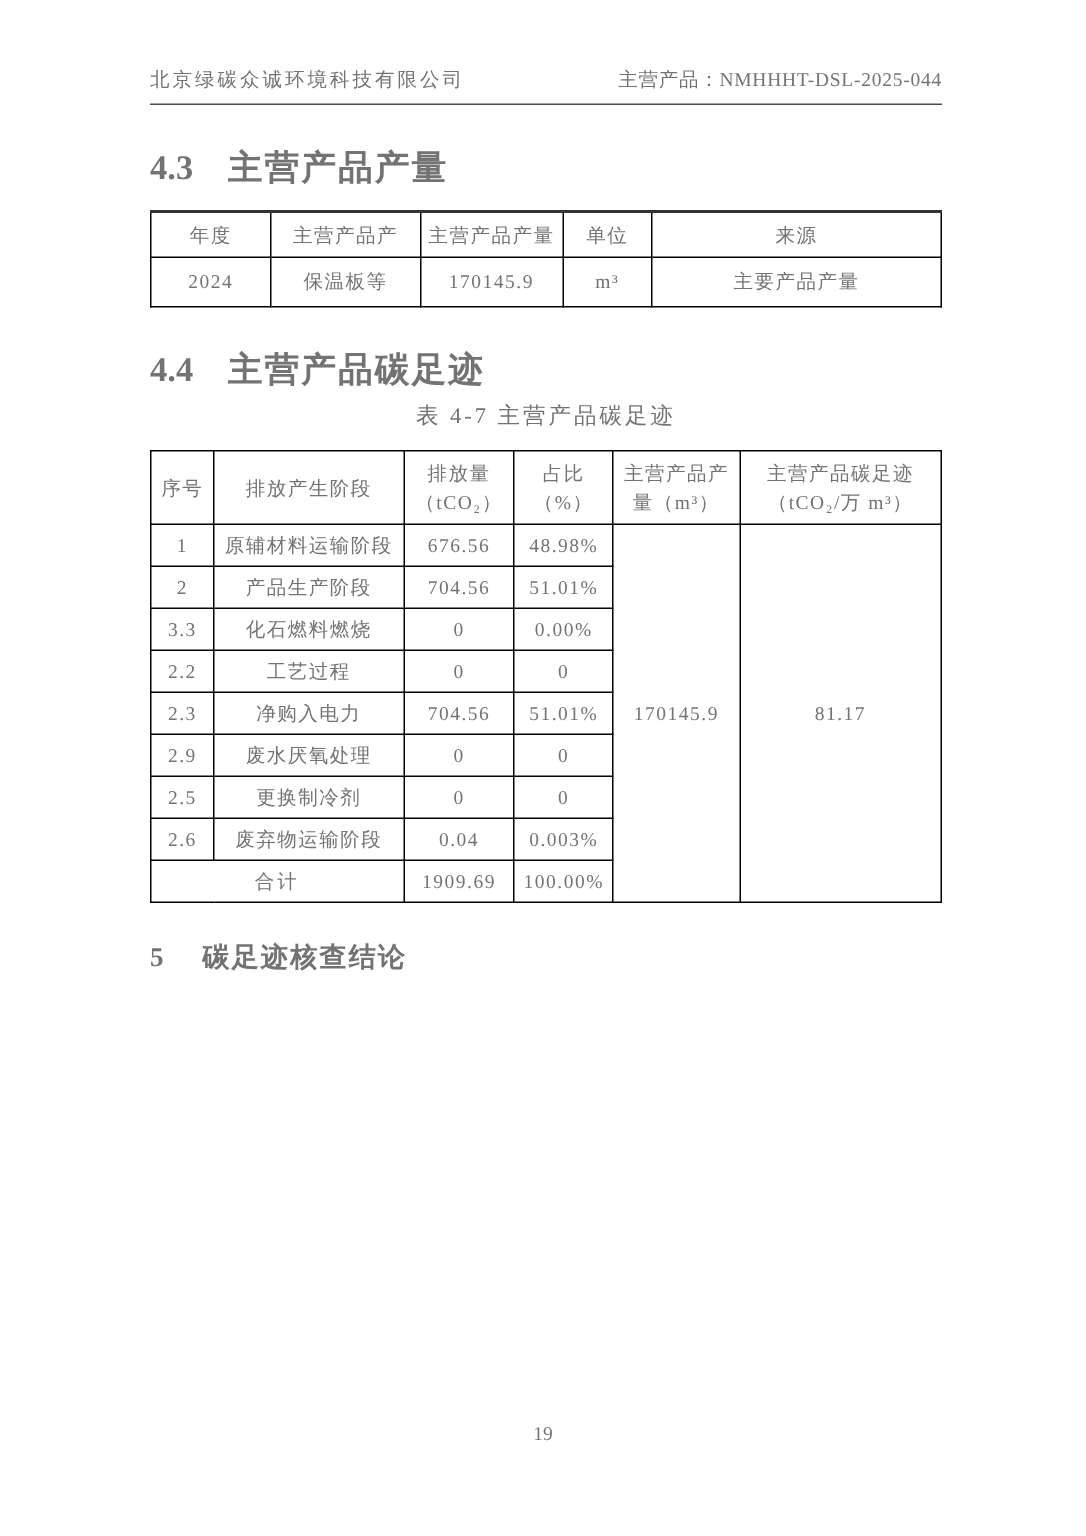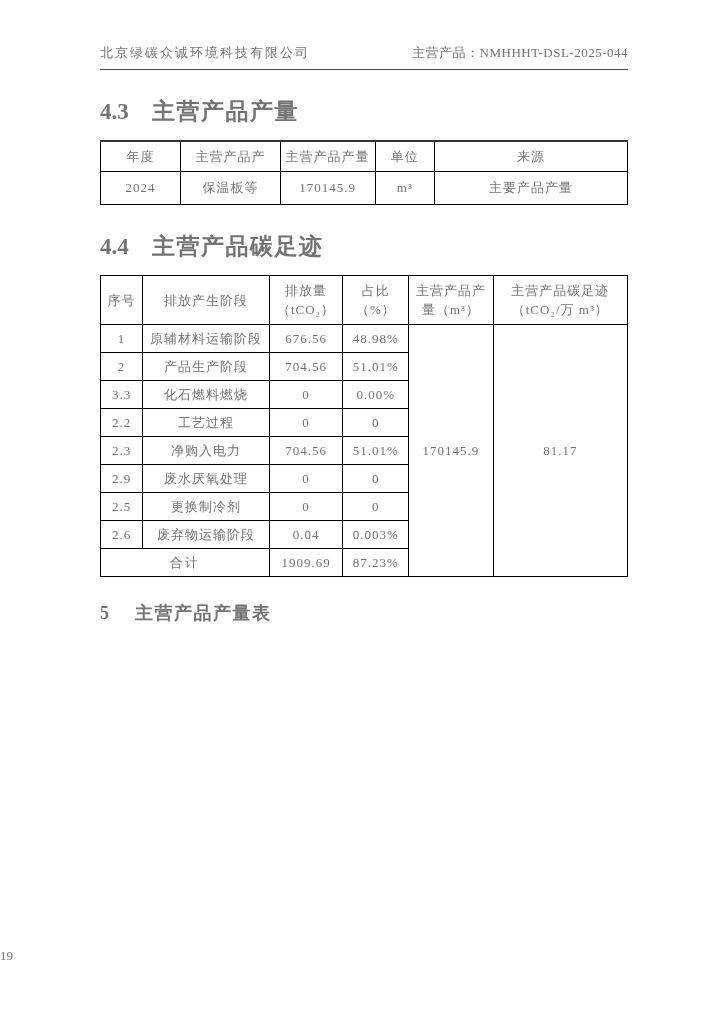--- a/index.html
+++ b/index.html
@@ -67,20 +67,21 @@
   .t46 th { height: 29px; }
   .t46 td { height: 32px; }
   .t47 { }
   .t47 th { height: 24px; padding: 5px 2px; white-space: pre-line; line-height: 19px; }
   .t47 td { height: 27px; }
   .t47 .total-label { letter-spacing: 2px; }
   .pagenum {
     position: absolute;
     left: 0; right: 0;
     bottom: 60px;
+    text-align: center;
     font-size: 13px;
   }
 </style>
 </head>
 <body>
 
 <div class="page">
 
   <div class="header">
     <span class="company">北京绿碳众诚环境科技有限公司</span>
@@ -120,20 +121,21 @@
           <td>主要产品产量</td>
         </tr>
       </tbody>
     </table>
 
     <h2 class="sec">
       <span class="secnum">4.4</span>
       <span>主营产品碳足迹</span>
     </h2>
 
+    <div class="caption">表 4-7 主营产品碳足迹</div>
     <table class="t47">
       <colgroup>
         <col style="width:8%">
           <col style="width:24%">
           <col style="width:14%">
           <col style="width:12.5%">
           <col style="width:16%">
           <col style="width:25.5%">
       </colgroup>
       <thead>
@@ -196,27 +198,27 @@
         </tr>
         <tr>
           <td>2.6</td>
           <td>废弃物运输阶段</td>
           <td>0.04</td>
           <td>0.003%</td>
         </tr>
         <tr>
           <td colspan="2" class="total-label">合计</td>
           <td>1909.69</td>
-          <td>87.23%</td>
+          <td>100.00%</td>
         </tr>
       </tbody>
     </table>
 
     <h2 class="sec sec5">
       <span class="secnum">5</span>
-      <span>主营产品产量表</span>
+      <span>碳足迹核查结论</span>
     </h2>
 
   </div>
 
   <div class="pagenum">19</div>
 
 </div>
 
 </body></html>

